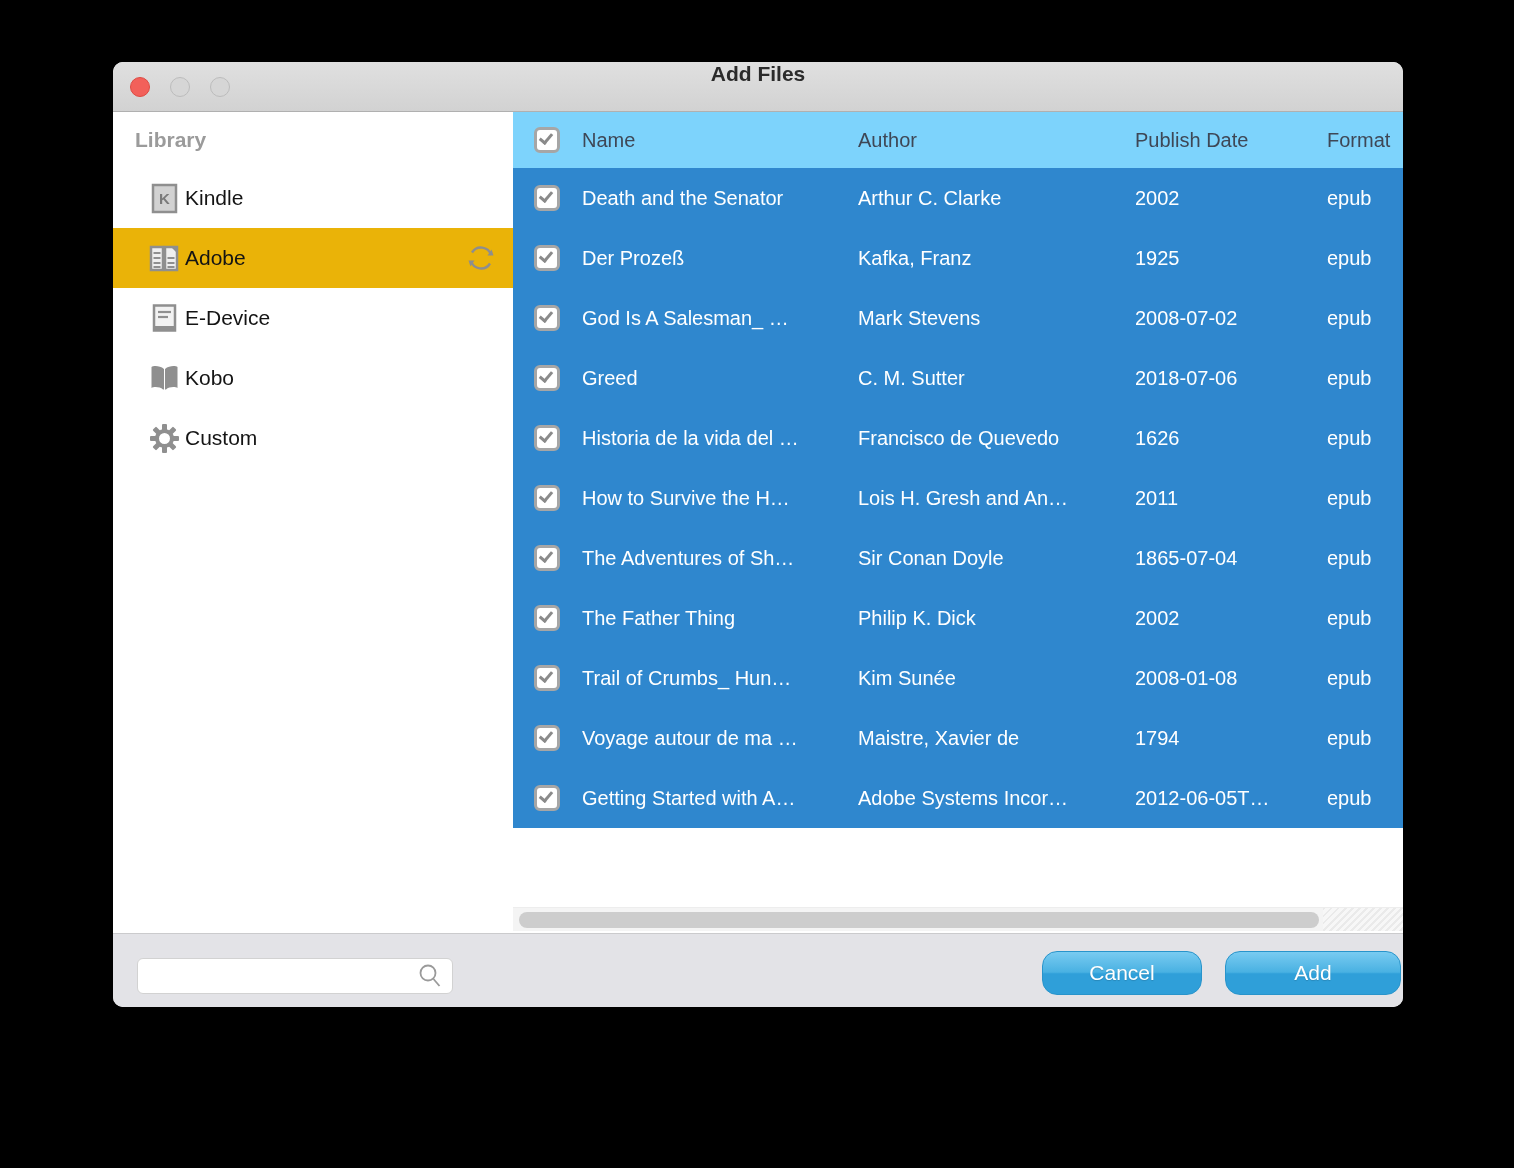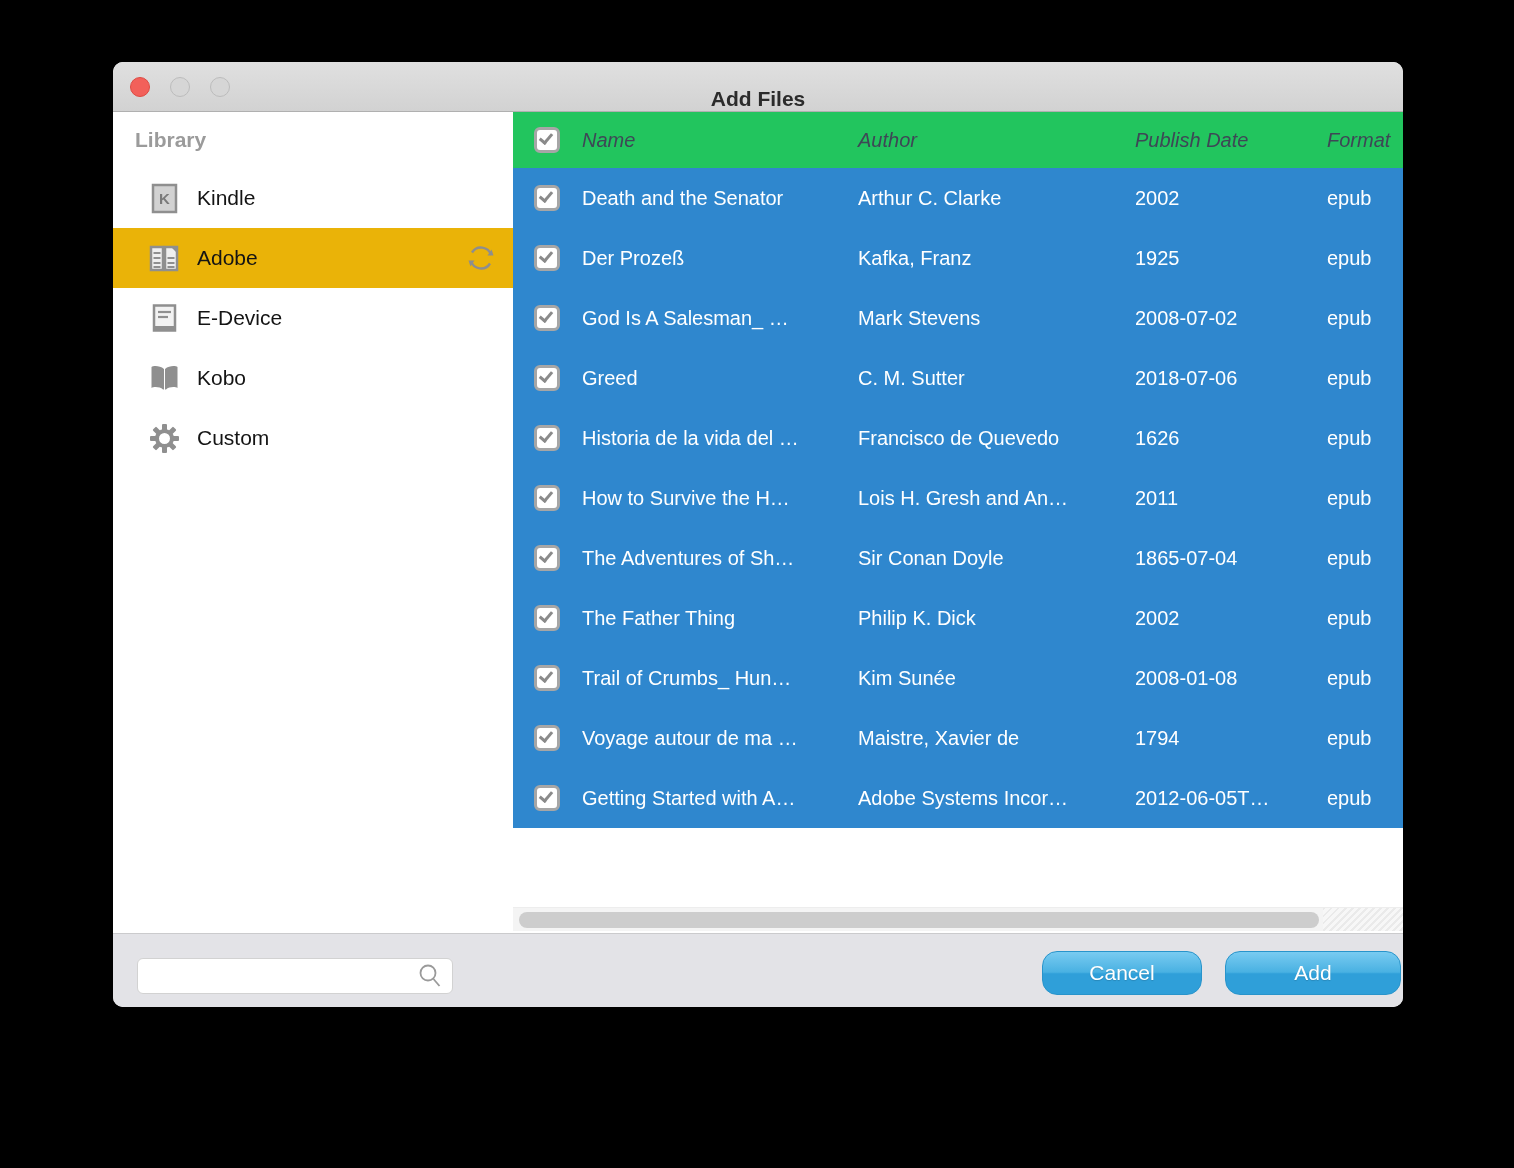--- a/index.html
+++ b/index.html
@@ -9,47 +9,47 @@
     position:absolute; left:113px; top:62px; width:1290px; height:945px;
     background:#fff; border-radius:10px; overflow:hidden;
     box-shadow:0 25px 60px rgba(0,0,0,.6);
   }
 
   
   .titlebar {
     position:absolute; left:0; top:0; right:0; height:50px;
     background:linear-gradient(180deg,#e0e0e0 0%,#d2d2d2 100%);
     border-bottom:1px solid #b0b0b0;
-    display:flex; align-items:flex-end;
+    display:flex; align-items:flex-start;
   }
   .traffic { position:absolute; left:17px; top:15px; display:flex; gap:20px; }
   .light { width:20px; height:20px; border-radius:50%; }
   .light.red   { background:#f2605a; border:1px solid #dd4b43; }
   .light.grey  { background:#d6d6d6; border:1px solid #bcbcbc; }
   .title {
     width:100%; text-align:center; font-size:21px; font-weight:bold; color:#2b2b2b;
   }
 
   
   .sidebar { position:absolute; left:0; top:50px; width:400px; bottom:74px; background:#fff; }
   .sidebar-header { height:56px; display:flex; align-items:center; padding-left:22px;
     font-size:21px; font-weight:bold; color:#9b9b9b; }
   .side-item {
     height:60px; display:flex; align-items:center; padding-left:35px; cursor:default;
   }
   .side-item.selected { background:#eab308; }
   .side-icon { width:33px; height:33px; flex:0 0 33px; display:flex; align-items:center; justify-content:center; }
-  .side-label { margin-left:16px; font-size:21px; color:#141414; }
+  .side-label { margin-left:4px; font-size:21px; color:#141414; }
   .refresh-wrap { margin-left:auto; margin-right:17px; width:30px; height:30px; }
 
   
   .table { position:absolute; left:400px; top:50px; right:0; bottom:74px; background:#fff; }
   .thead {
-    height:56px; background:#22c55e; display:flex; align-items:center;
-    font-size:20px; color:#3e4756;font-style:italic;
+    height:56px; background:#7dd3fc; display:flex; align-items:center;
+    font-size:20px; color:#3e4756;
   }
   .trow {
     height:60px; background:#2f87ce; display:flex; align-items:center;
     font-size:20px; color:#ffffff;
   }
   .cell { white-space:nowrap; overflow:hidden; }
   .col-check  { width:57px;  flex:0 0 57px;  padding-left:21px; display:flex; align-items:center; }
   .col-name   { width:276px; flex:0 0 276px; padding-left:12px; }
   .col-author { width:277px; flex:0 0 277px; padding-left:12px; }
   .col-publish{ width:192px; flex:0 0 192px; padding-left:12px; }

